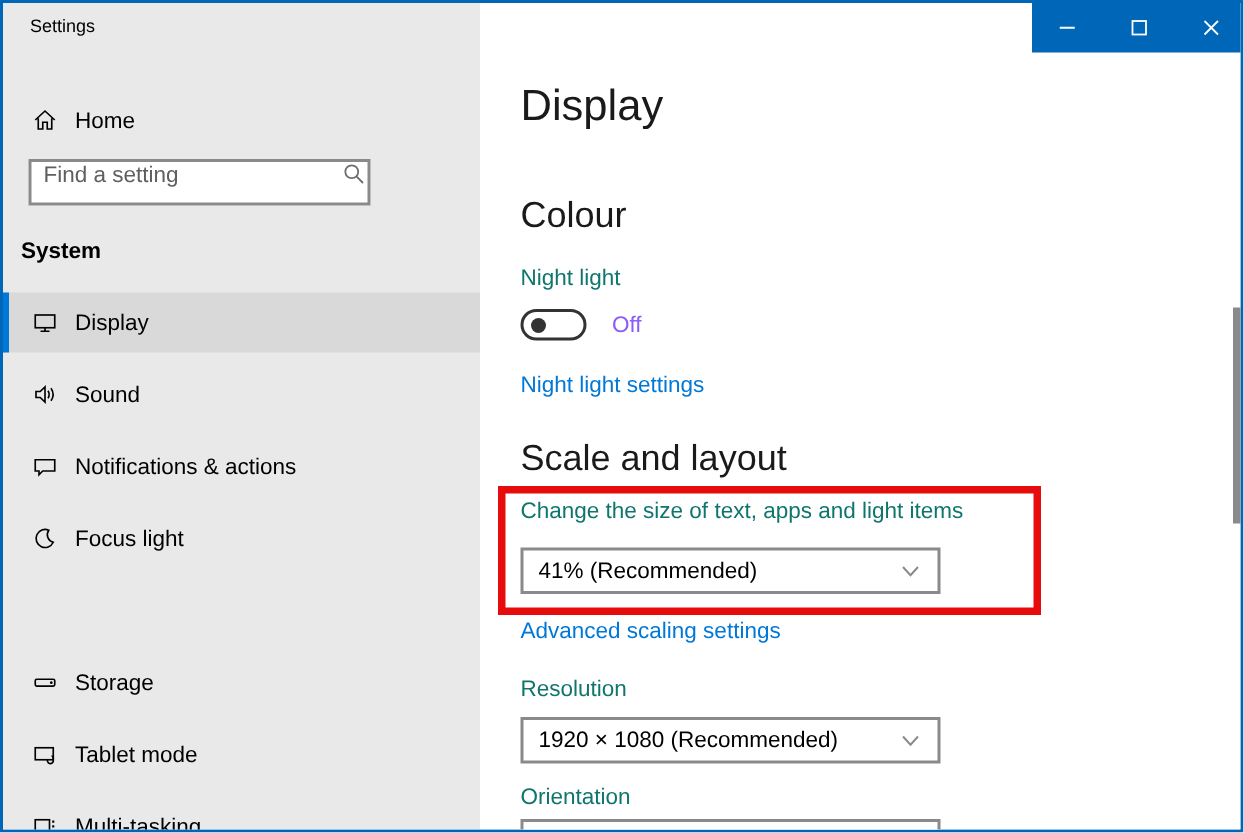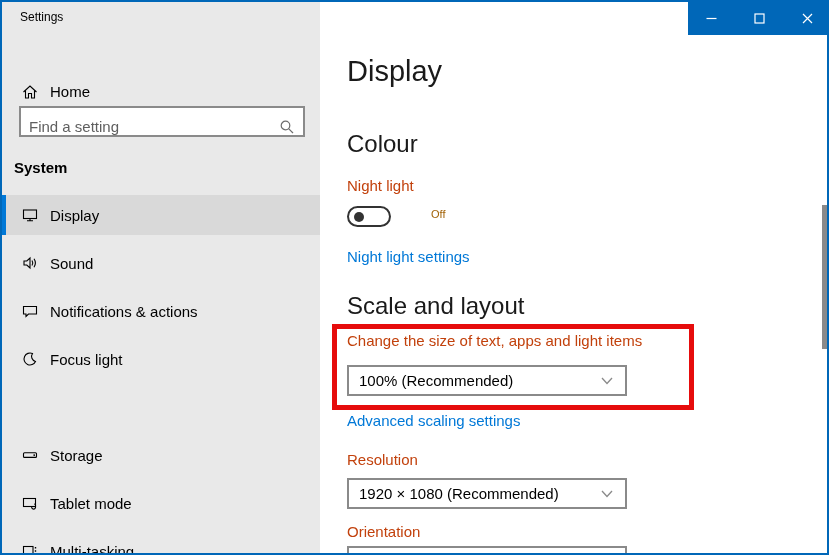--- a/index.html
+++ b/index.html
@@ -17,46 +17,46 @@
     background:#e9e9e9;
   }
   .app-title { position:absolute; left:18px; top:8px; font-size:12px; color:#000; }
   .side-row { position:absolute; left:0; width:318px; height:40px; display:flex; align-items:center; cursor:default; }
   .side-row .ic { width:16px; height:16px; margin-left:20px; flex:0 0 16px; }
   .side-row .lbl { margin-left:12px; font-size:15px; color:#000; }
   .side-row.selected { background:#d9d9d9; }
   .side-row.selected::before {
     content:""; position:absolute; left:0; top:0; width:4px; height:40px; background:#0078d7;
   }
-  .home-row { top:58px;align-items:flex-end; }
+  .home-row { top:58px; }
   .searchbox {
-    position:absolute; left:17px; top:104px; width:286px; height:31px;
-    background:#fff; border:2px solid #8a8a8a; display:flex; align-items:flex-end;
+    position:absolute; left:17px; top:104px; width:228px; height:31px;
+    background:#fff; border:2px solid #8a8a8a; display:flex; align-items:flex-start;
   }
   .searchbox input {
     flex:1; border:none; outline:none; background:transparent;
     font-family:inherit; font-size:15px; color:#333; padding-left:8px;
   }
   .searchbox input::placeholder { color:#5f5f5f; opacity:1; }
   .searchbox .sic { width:16px; height:16px; margin-right:8px; flex:0 0 16px; }
   .side-section { position:absolute; left:12px; top:157px; font-size:15px; font-weight:bold; color:#000; }
 
   
   .main { position:absolute; left:318px; top:0; width:507px; height:551px; background:#fff; }
   .page-title { position:absolute; left:27px; top:53px; font-size:29px; font-weight:300; color:#1a1a1a; }
   .sec-head { position:absolute; left:27px; font-size:24px; font-weight:400; color:#1a1a1a; }
-  .lbl15 { position:absolute; left:27px; font-size:15px; color:#c2410c; }
+  .lbl15 { position:absolute; left:27px; font-size:15px; color:#0f766e; }
   .link { position:absolute; left:27px; font-size:15px; color:#0078d7; cursor:pointer; }
 
   .toggle {
     position:absolute; left:27px; top:204px; width:44px; height:21px;
     border:2px solid #333; border-radius:11px; background:#fff; cursor:pointer;
   }
   .toggle .knob { position:absolute; left:5px; top:3.5px; width:10px; height:10px; border-radius:50%; background:#333; }
-  .toggle-state { position:absolute; left:88px; top:206px; font-size:11px; color:#a16207;margin-left:23px; }
+  .toggle-state { position:absolute; left:88px; top:206px; font-size:15px; color:#8b5cf6; }
 
   .dropdown {
     position:absolute; left:27px; width:280px; height:31px;
     background:#fff; border:2px solid #8a8a8a; display:flex; align-items:center;
     cursor:default;
   }
   .dropdown .val { flex:1; font-size:15px; color:#000; padding-left:10px; white-space:nowrap; }
   .dropdown .chev { width:12px; height:8px; margin-right:12px; flex:0 0 12px; }
 
   
@@ -188,21 +188,21 @@
     </div>
     <div class="toggle-state">Off</div>
 
     <div class="link" style="top:246px">Night light settings</div>
 
     <div class="sec-head" style="top:290px">Scale and layout</div>
 
     <div class="lbl15" style="top:330px">Change the size of text, apps and light items</div>
 
     <div class="dropdown" style="top:363px">
-      <span class="val">100% (Recommended)</span>
+      <span class="val">41% (Recommended)</span>
       <span class="chev">
         <svg width="12" height="8" viewBox="0 0 12 8">
             <path d="M1 1 L6 6.5 L11 1" fill="none" stroke="#8a8a8a" stroke-width="1.3"></path>
           </svg>
       </span>
     </div>
 
     <div class="link" style="top:410px">Advanced scaling settings</div>
 
     <div class="lbl15" style="top:449px">Resolution</div>

